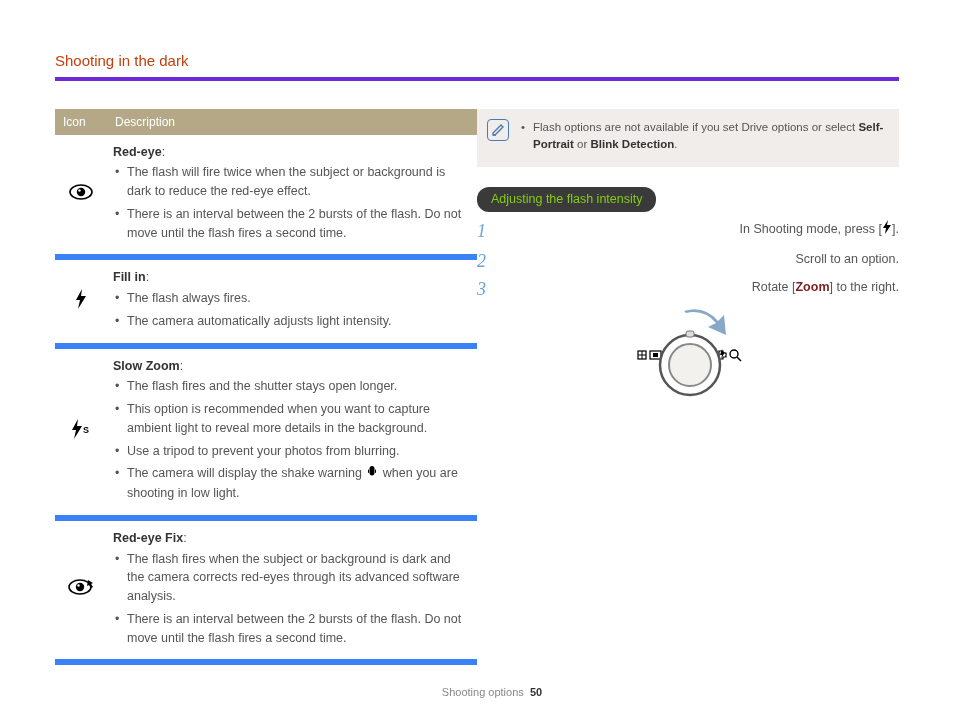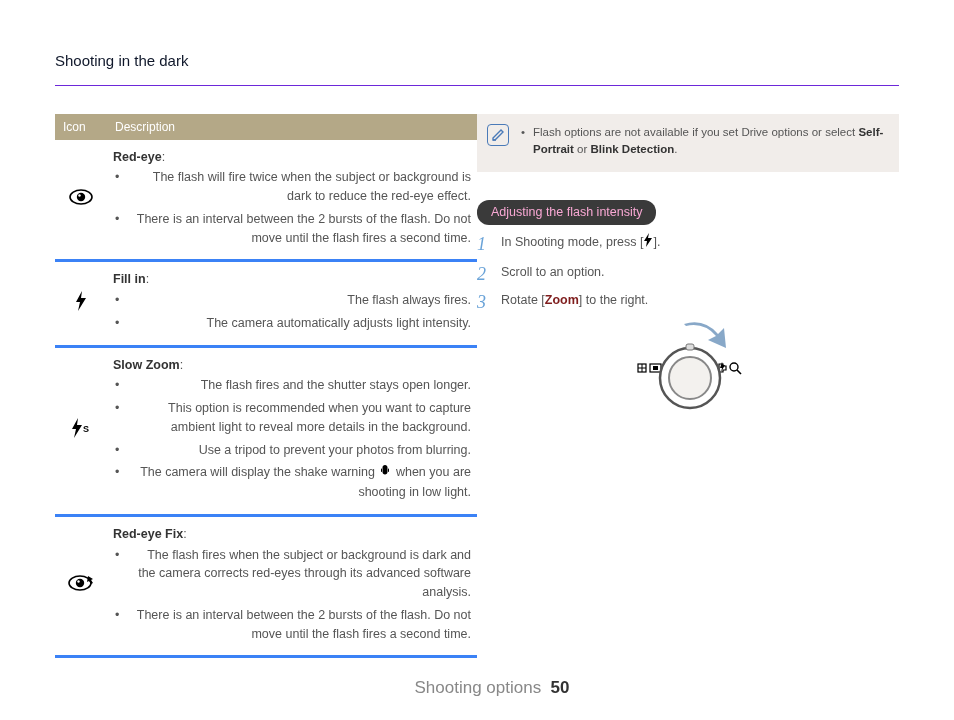--- a/index.html
+++ b/index.html
@@ -9,24 +9,24 @@
     height: 720px;
     background: #fff;
     color: #4a4a4a;
     font-size: 12.5px;
     line-height: 1.5;
     padding: 50px 55px 30px 55px;
     position: relative;
   }
   .page-title {
     font-size: 15px;
-    color: #0f172a;
+    color: #c2410c;
     font-weight: 300;
-    border-bottom: 1px solid #6d28d9;
-    padding-bottom: 12px;
+    border-bottom: 4px solid #6d28d9;
+    padding-bottom: 4px;
     margin-bottom: 28px;
   }
   .columns {
     display: flex;
   }
   .col { flex: 1; min-width: 0; }
   table {
     width: 100%;
     border-collapse: collapse;
     font-size: 12.5px;
@@ -34,90 +34,91 @@
   thead th {
     background: #b4a887;
     color: #fff;
     font-weight: normal;
     text-align: left;
     padding: 4px 8px;
     font-size: 12px;
   }
   thead th:first-child { width: 52px; }
   tbody td {
-    border-bottom: 3px solid #3b82f6;
+    border-bottom: 6px solid #3b82f6;
     padding: 8px 6px 8px 6px;
     vertical-align: middle;
     color: #555;
   }
   tbody td.icon-cell {
     text-align: center;
     vertical-align: middle;
     width: 52px;
   }
   .row-title { font-weight: bold; color: #333; }
   ul.desc { list-style: none; padding-left: 0; margin-top: 2px; }
-  ul.desc li { position: relative; padding-left: 14px; margin-bottom: 4px; color:#555;text-align:right;}
+  ul.desc li { position: relative; padding-left: 14px; margin-bottom: 4px; color:#555;}
   ul.desc li::before { content: "•"; position: absolute; left: 2px; }
   .table-footnote { font-size: 11.5px; color: #777; margin-top: 10px; }
   .note-box {
     background: #f1edea;
     border-radius: 0;
     padding: 10px 0 10px 44px;
     position: relative;
     font-size: 11.5px;
     color: #555;
-    margin-bottom: 28px;
+    margin-bottom: 20px;
   }
   .note-icon {
     position: absolute;
     left: 10px; top: 10px;
     width: 22px; height: 22px;
     border: 1.5px solid #4a7ab8;
     border-radius: 4px;
     display:flex;align-items:center;justify-content:center;
   }
   .note-box ul { list-style:none; }
   .note-box li { position:relative; padding-left:12px; margin-bottom:4px;}
   .note-box li::before { content:"•"; position:absolute; left:0;}
   .note-box b { font-weight:bold; color:#333;}
   .pill {
     display:inline-block;
     background:#3a3a3a;
-    color:#f9a8d4;
+    color:#84cc16;
     border-radius: 12px;
     padding: 3px 14px;
     font-size: 12.5px;
     margin-bottom: 8px;
   }
   .intro { color:#555; margin-bottom: 14px;}
   ol.steps { list-style:none; counter-reset: step; }
   ol.steps li {
     counter-increment: step;
     position:relative;
     padding-left: 24px;
     margin-bottom: 10px;
     color:#555;
+    text-align:right;
   }
   ol.steps li::before {
     content: counter(step);
     position:absolute; left:0; top:-2px;
     color:#6aa3d8;
     font-size:18px;
     font-style: italic;
     font-family: Georgia, serif;
   }
   .zoom-b { font-weight:bold; color:#7f1d1d;}
   .dial-wrap { text-align:center; margin-top:10px;}
   .footer {
     position:absolute;
     bottom: 20px;
     left:0; right:0;
     text-align:center;
-    font-size:17px;
+    font-size:11px;
     color:#888;
     margin-left:30px;
   }
   .footer .pageno { color:#333; font-weight:bold;}
   .inline-icon { vertical-align: middle; display:inline-block;}
 </style>
 </head>
 <body>
 
 <div class="page-title">Shooting in the dark</div>

